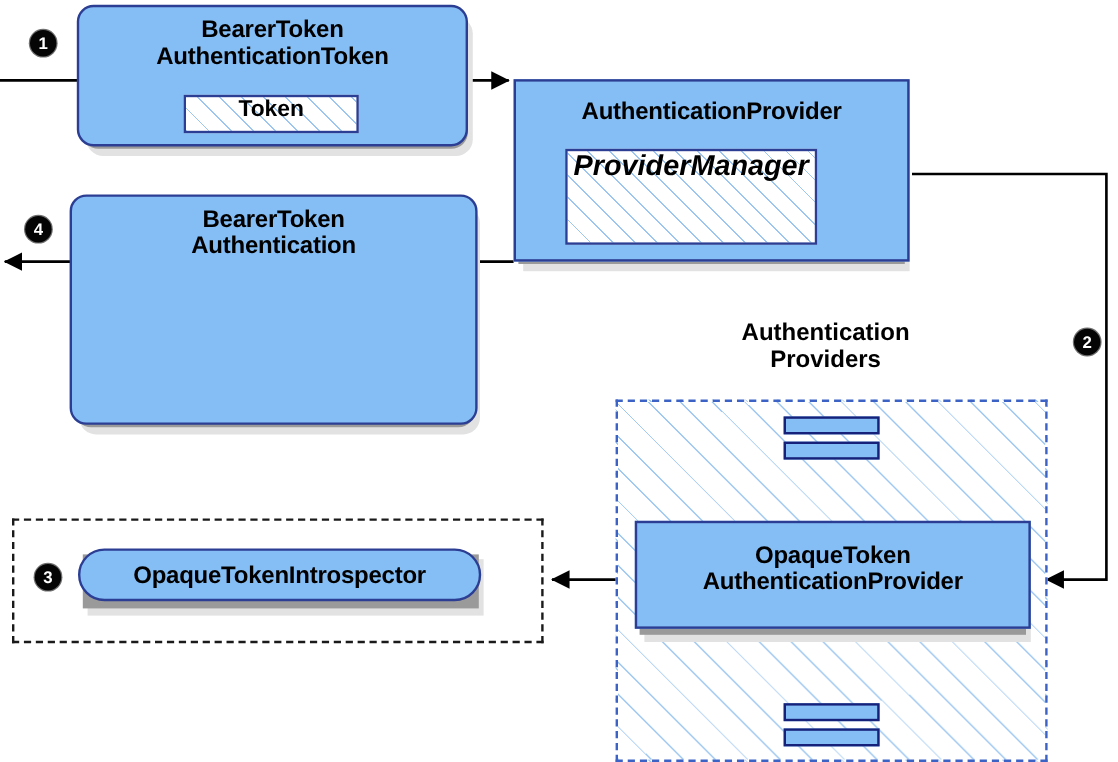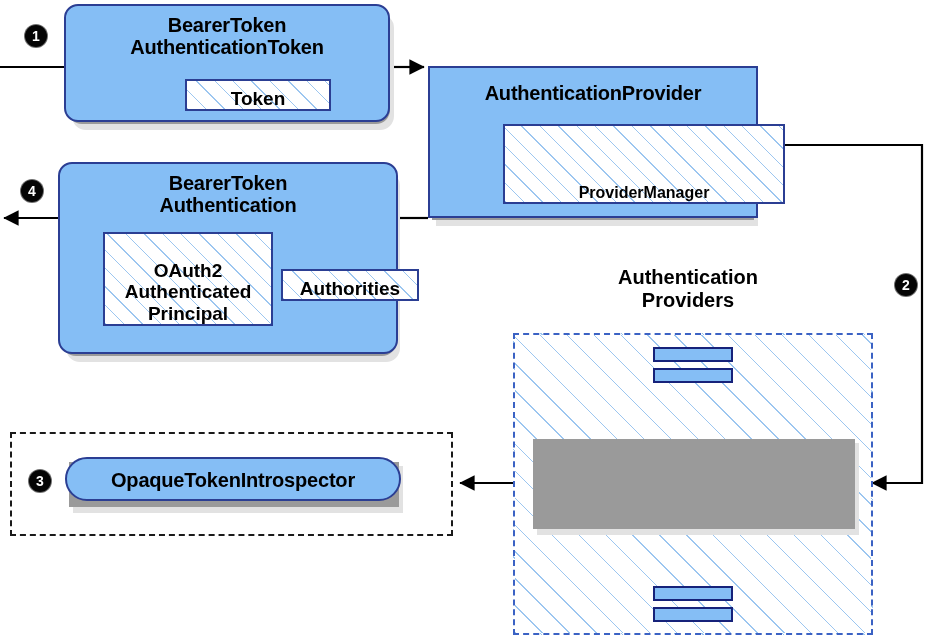--- a/index.html
+++ b/index.html
@@ -54,24 +54,23 @@
     border:2px solid #2B3E93;
     background-color:#ffffff;
     background-image:repeating-linear-gradient(
         45deg,
         #9CC6F0 0px, #9CC6F0 1px,
         rgba(255,255,255,0) 1px, rgba(255,255,255,0) 13px);
     color:#000000;
     font-weight:bold;
     text-align:center;
     display:flex;
-    align-items:flex-end;
+    align-items:flex-start;
     justify-content:center;
     line-height:1.12;
-    margin-left:32px;
   }
   .hatchbox .label{ white-space:pre-line; }
 
   
   .dashed-black{
     position:absolute;
     box-sizing:border-box;
     border:2px dashed #1a1a1a;
     background:transparent;
   }
@@ -184,52 +183,48 @@
   </div>
   <div class="hatchbox" style="left:153px;top:79px;width:146px;height:32px;font-size:19px;">
     <span class="label">Token</span>
   </div>
 
   <div class="shadow-light" style="left:436px;top:76px;width:322px;height:150px;"></div>
   <div class="shadow-mid" style="left:432px;top:72px;width:322px;height:148px;"></div>
   <div class="node" style="left:428px;top:66px;width:330px;height:152px;font-size:20px;padding-top:14px;">
     <span class="title">AuthenticationProvider</span>
   </div>
-  <div class="hatchbox" style="left:471px;top:124px;width:282px;height:80px;font-size:16px;">
+  <div class="hatchbox" style="left:471px;top:124px;width:210px;height:80px;font-size:24px;font-style:italic;">
     <span class="label">ProviderManager</span>
   </div>
 
   <div class="shadow-light rounded" style="left:66px;top:172px;width:334px;height:190px;"></div>
   <div class="shadow-mid rounded" style="left:62px;top:168px;width:334px;height:188px;"></div>
   <div class="node rounded" style="left:58px;top:162px;width:340px;height:192px;font-size:20px;padding-top:8px;">
     <span class="title">BearerToken
 Authentication</span>
   </div>
-  <div class="hatchbox" style="left:71px;top:232px;width:170px;height:94px;font-size:19px;">
-    <span class="label">OAuth2
-Authenticated
-Principal</span>
-  </div>
-  <div class="hatchbox" style="left:249px;top:269px;width:138px;height:32px;font-size:19px;">
-    <span class="label">Authorities</span>
-  </div>
 
   <div class="caption" style="left:570px;top:266px;width:236px;font-size:20px;">Authentication
 Providers</div>
 
   <div class="dashed-blue-hatch" style="left:513px;top:333px;width:360px;height:302px;"></div>
 
   <div class="bar" style="left:653px;top:347px;width:80px;height:15px;"></div>
   <div class="bar" style="left:653px;top:368px;width:80px;height:15px;"></div>
 
   <div class="bar" style="left:653px;top:586px;width:80px;height:15px;"></div>
   <div class="bar" style="left:653px;top:607px;width:80px;height:15px;"></div>
 
   <div class="shadow-light" style="left:537px;top:443px;width:322px;height:92px;"></div>
   <div class="shadow-mid" style="left:533px;top:439px;width:322px;height:90px;"></div>
+  <div class="node" style="left:529px;top:434px;width:330px;height:90px;font-size:20px;padding-top:16px;">
+    <span class="title">OpaqueToken
+AuthenticationProvider</span>
+  </div>
 
   <div class="dashed-black" style="left:10px;top:432px;width:443px;height:104px;"></div>
 
   <div class="shadow-light" style="left:73px;top:466px;width:330px;height:47px;"></div>
   <div class="shadow-mid" style="left:69px;top:462px;width:330px;height:45px;"></div>
   <div class="node" style="left:65px;top:457px;width:336px;height:44px;font-size:20px;padding-top:10px;border-radius:22px;">
     <span class="title">OpaqueTokenIntrospector</span>
   </div>
 
 </div>

